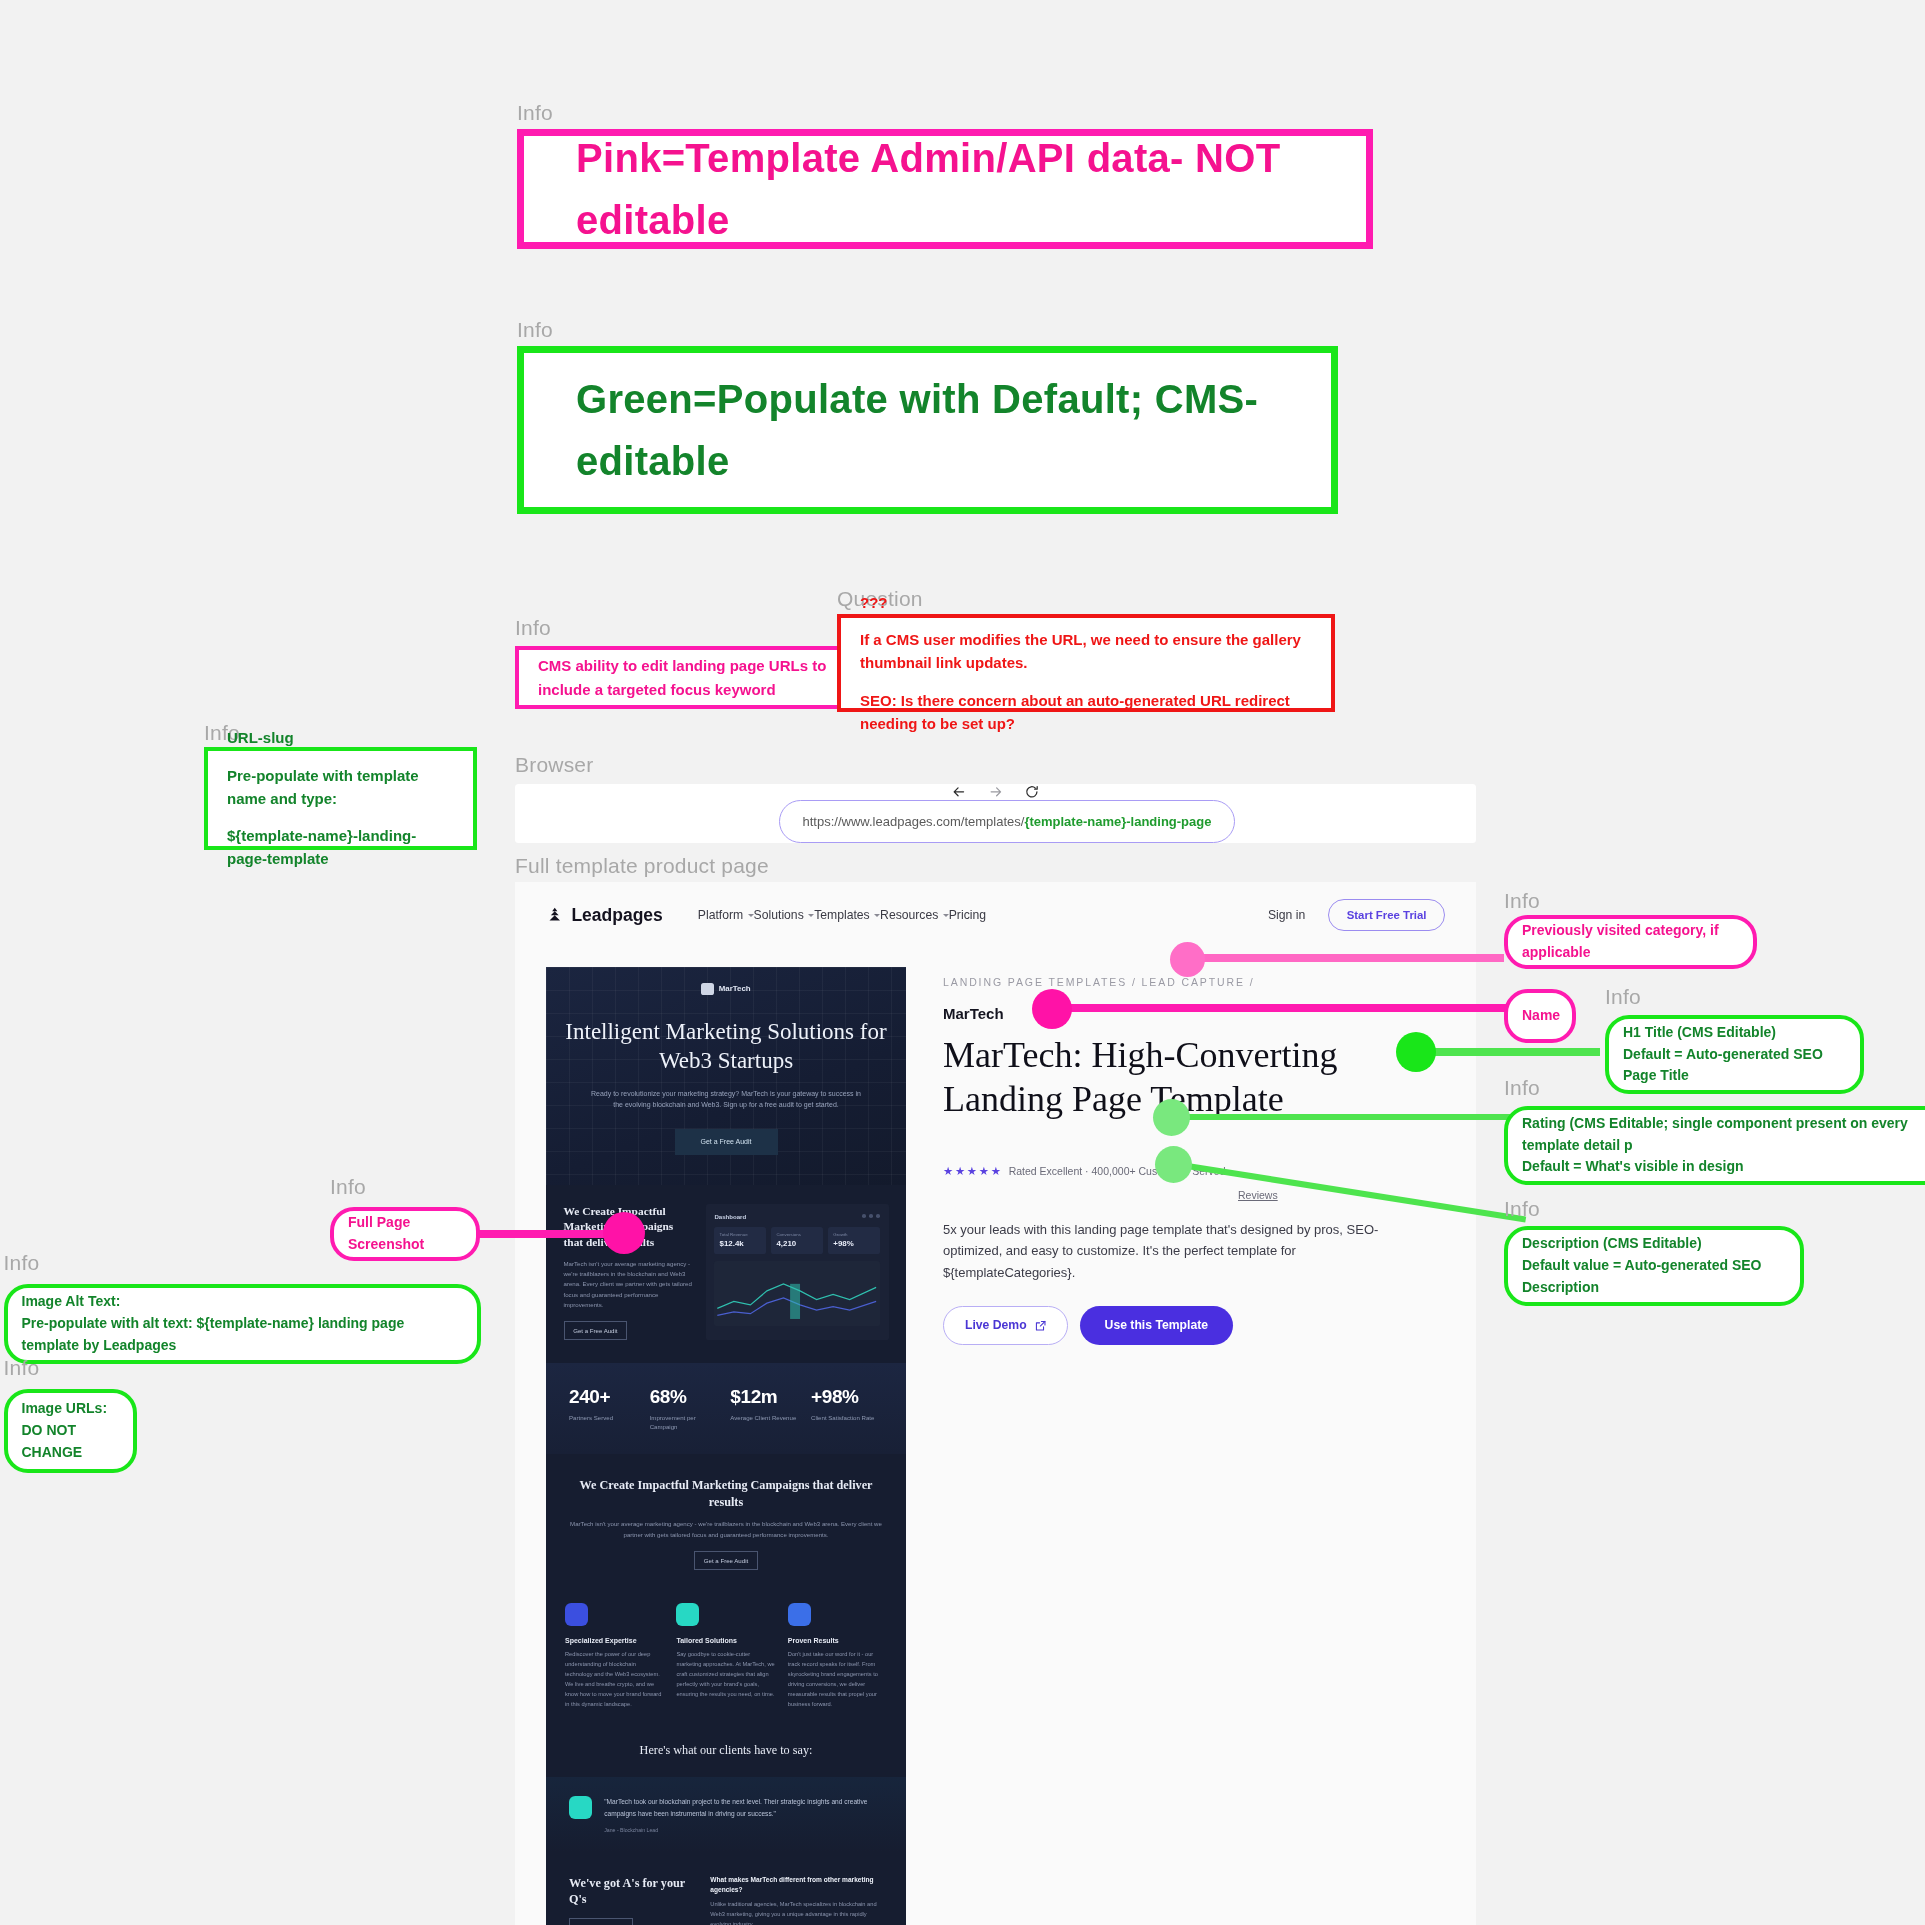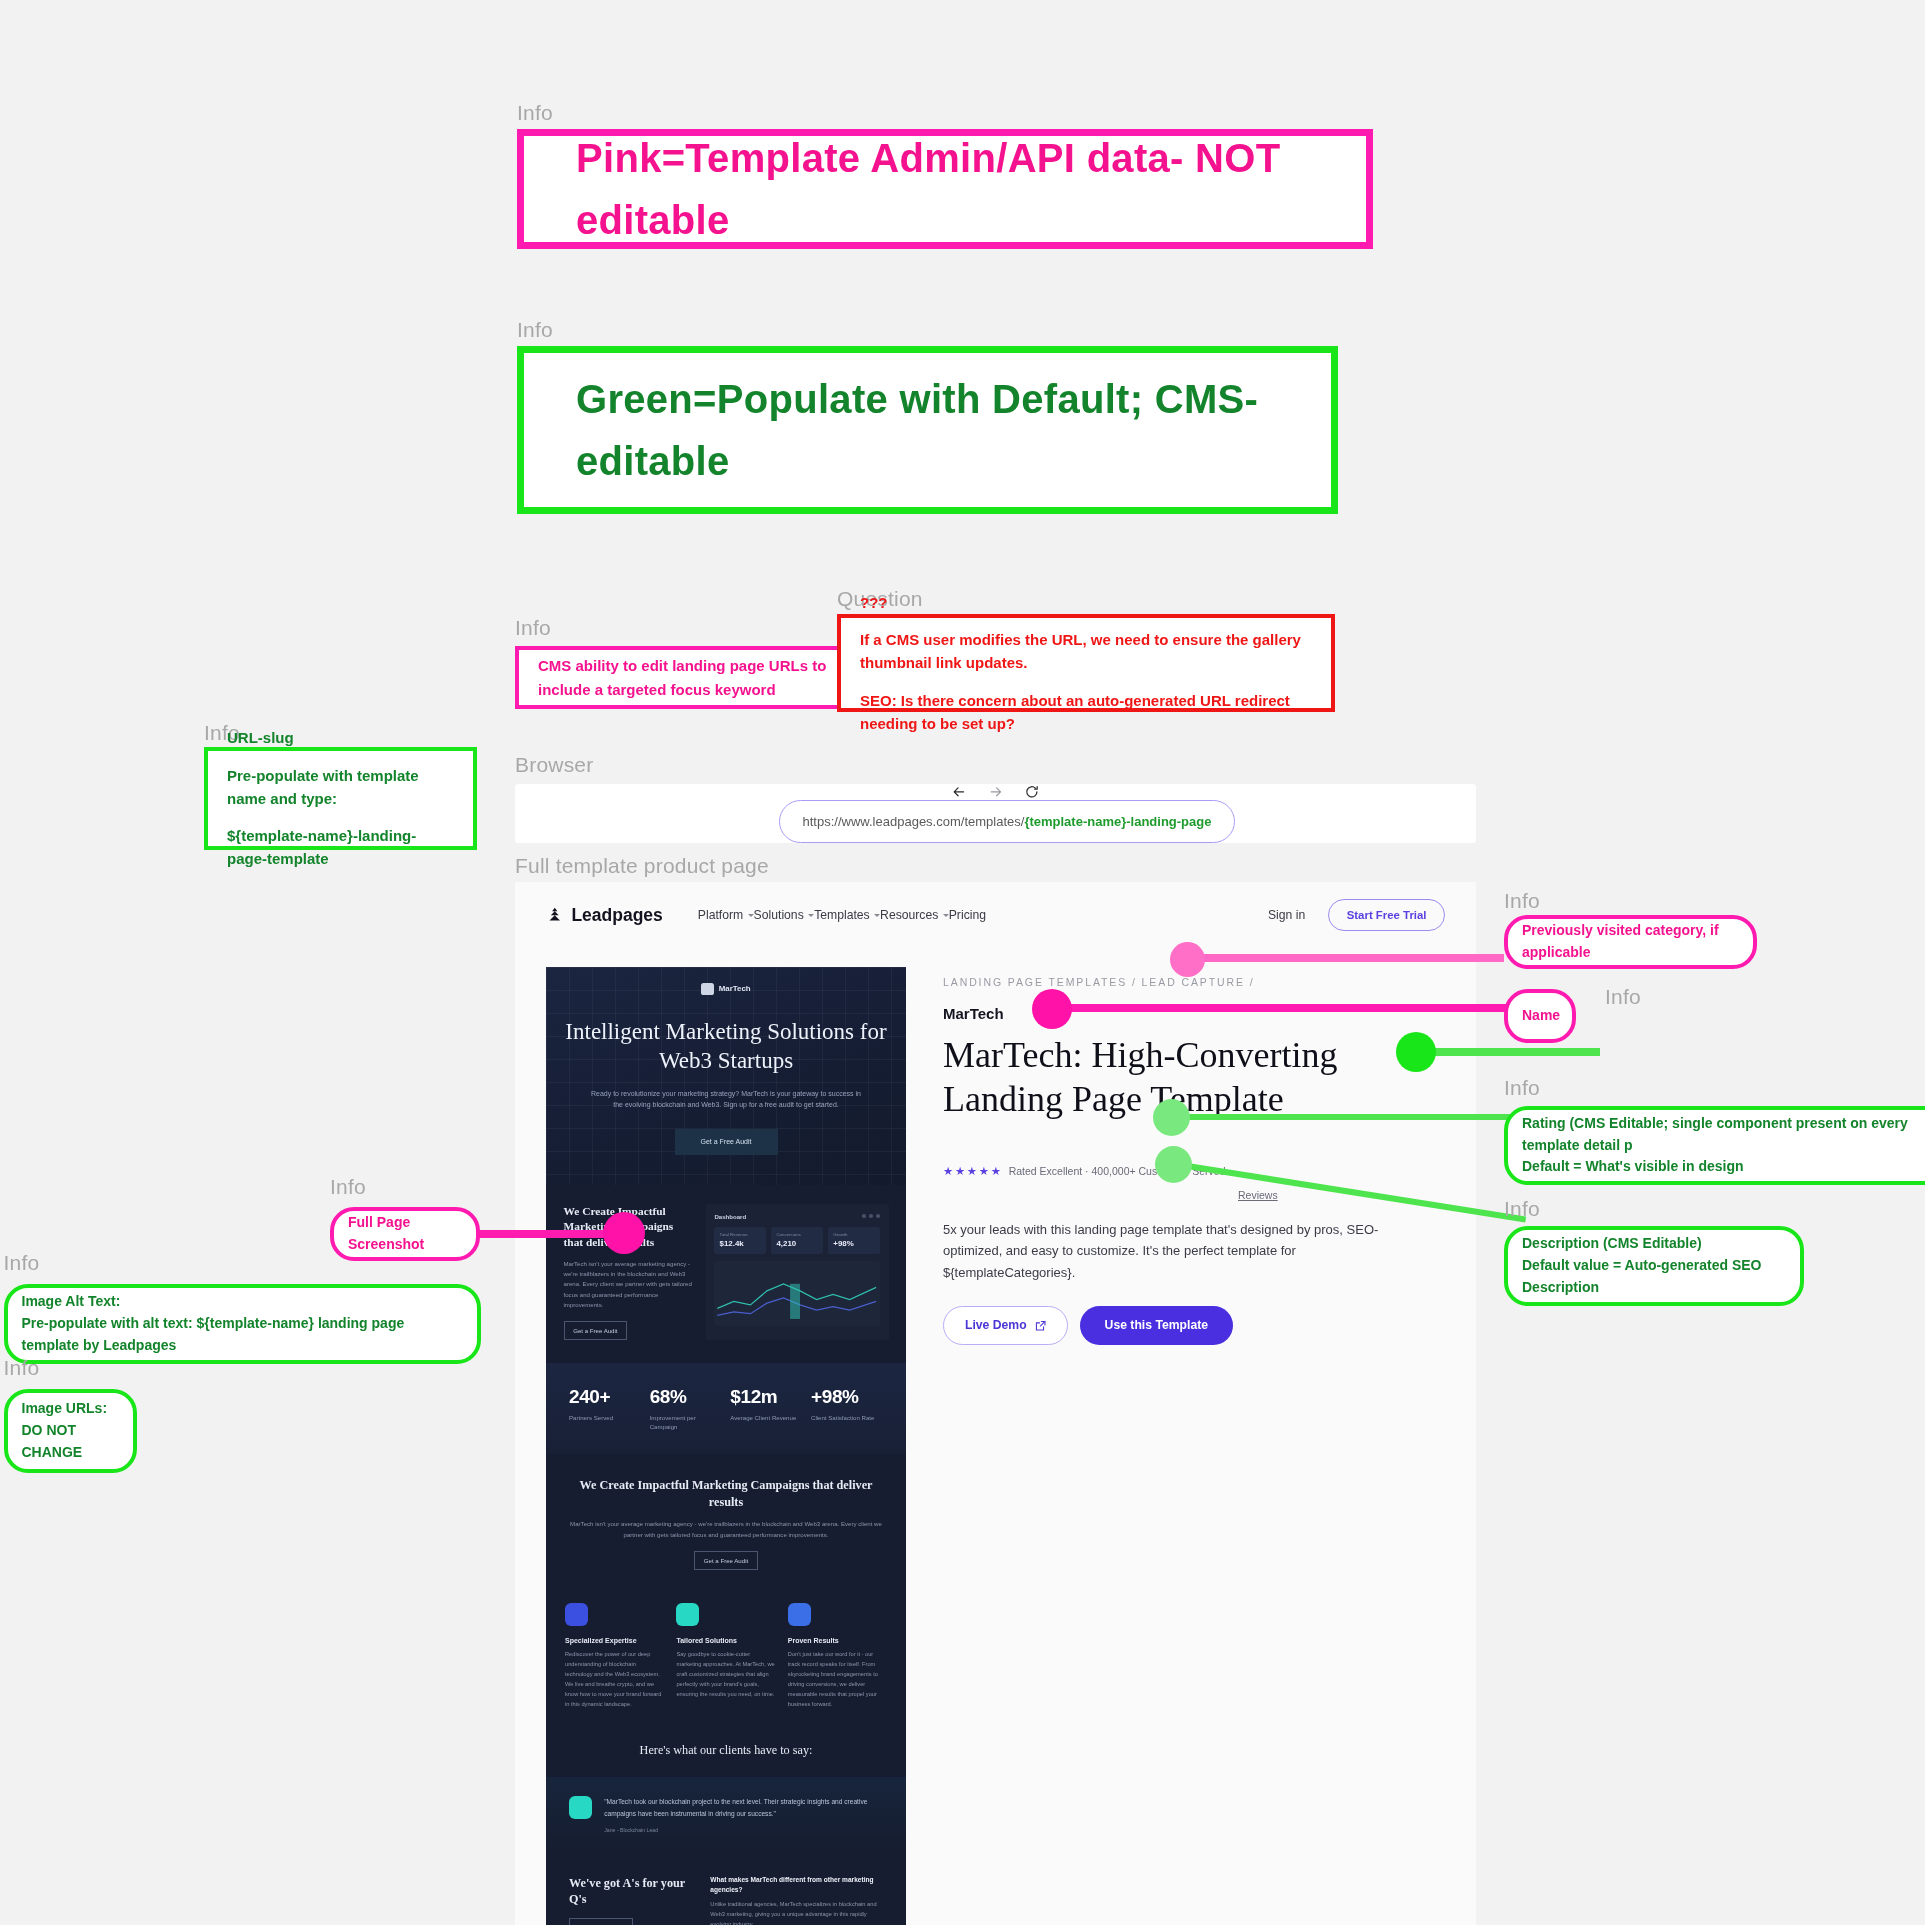--- a/index.html
+++ b/index.html
@@ -473,20 +473,24 @@
   <div class="abs caption" style="left:1504px; top:889px;">Info</div>
   <div class="abs note pink mini" style="left:1504px; top:915px; width:253px; height:54px;">
     <p>Previously visited category, if applicable</p>
   </div>
 
   <div class="abs note pink mini" style="left:1504px; top:989px; width:72px; height:54px;">
     <p>Name</p>
   </div>
 
   <div class="abs caption" style="left:1605px; top:985px;">Info</div>
+  <div class="abs note green mini" style="left:1605px; top:1015px; width:259px; height:79px;">
+    <p>H1 Title (CMS Editable)</p>
+    <p>Default = Auto-generated SEO Page Title</p>
+  </div>
 
   <div class="abs caption" style="left:1504px; top:1076px;">Info</div>
   <div class="abs note green mini" style="left:1504px; top:1106px; width:454px; height:79px;">
     <p>Rating (CMS Editable; single component present on every template detail p</p>
     <p>Default = What's visible in design</p>
   </div>
 
   <div class="abs caption" style="left:1504px; top:1197px;">Info</div>
   <div class="abs note green mini" style="left:1504px; top:1226px; width:300px; height:80px;">
     <p>Description (CMS Editable)</p>

